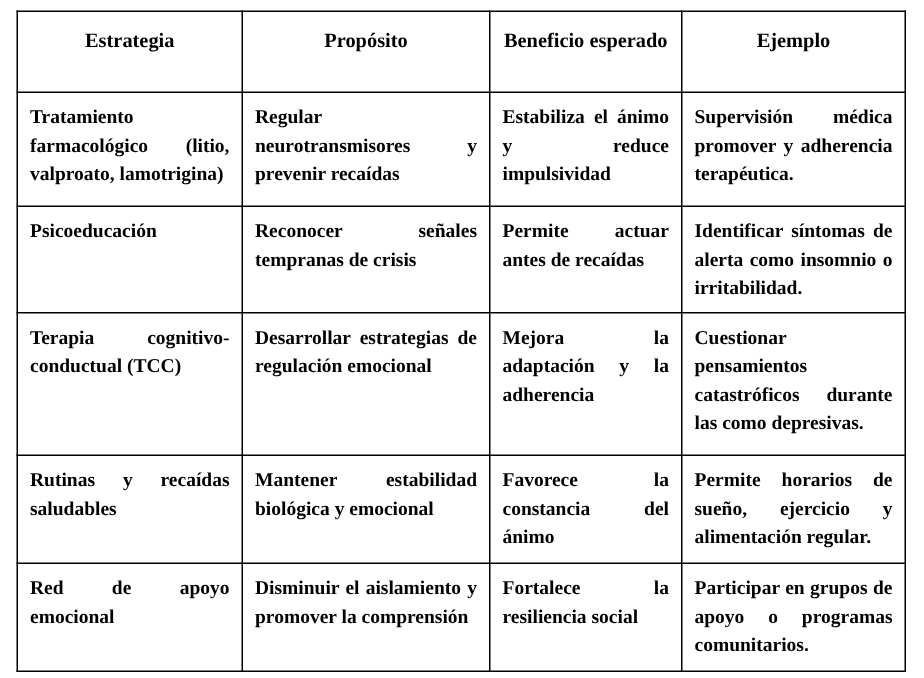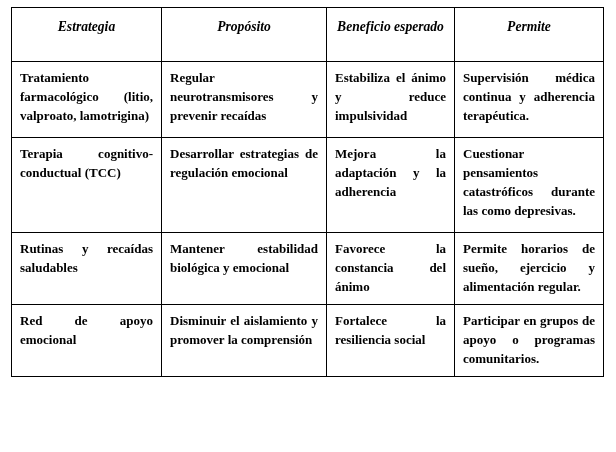--- a/index.html
+++ b/index.html
@@ -50,21 +50,21 @@
     padding-bottom: 8px;
     font-size: 13.6px;
   }
   
   col.c1 { width: 150px; }
   col.c2 { width: 165px; }
   col.c3 { width: 128px; }
   col.c4 { width: 149px; }
 
   
-  tr.head-row th { height: 36px; font-style: italic; }
+  tr.head-row th { height: 36px; }
   tr.r1 td { height: 62px; }
   tr.r2 td { height: 57px; }
   tr.r3 td { height: 81px; }
   tr.r4 td { height: 58px; }
   tr.r5 td { height: 58px; }
 
   
   .cell-text { display: block; }
 </style>
 </head>
@@ -77,36 +77,50 @@
       <col class="c1">
       <col class="c2">
       <col class="c3">
       <col class="c4">
     </colgroup>
     <thead>
       <tr class="head-row">
         <th>Estrategia</th>
         <th>Propósito</th>
         <th>Beneficio esperado</th>
-        <th>Permite</th>
+        <th>Ejemplo</th>
       </tr>
     </thead>
     <tbody>
       <tr class="r1">
         <td>
             <span class="cell-text">Tratamiento farmacológico (litio, valproato, lamotrigina)</span>
           </td>
         <td>
             <span class="cell-text">Regular neurotransmisores y prevenir recaídas</span>
           </td>
         <td>
             <span class="cell-text">Estabiliza el ánimo y reduce impulsividad</span>
           </td>
         <td>
-            <span class="cell-text">Supervisión médica continua y adherencia terapéutica.</span>
+            <span class="cell-text">Supervisión médica promover y adherencia terapéutica.</span>
+          </td>
+      </tr>
+      <tr class="r2">
+        <td>
+            <span class="cell-text">Psicoeducación</span>
+          </td>
+        <td>
+            <span class="cell-text">Reconocer señales tempranas de crisis</span>
+          </td>
+        <td>
+            <span class="cell-text">Permite actuar antes de recaídas</span>
+          </td>
+        <td>
+            <span class="cell-text">Identificar síntomas de alerta como insomnio o irritabilidad.</span>
           </td>
       </tr>
       <tr class="r3">
         <td>
             <span class="cell-text">Terapia cognitivo-conductual (TCC)</span>
           </td>
         <td>
             <span class="cell-text">Desarrollar estrategias de regulación emocional</span>
           </td>
         <td>

